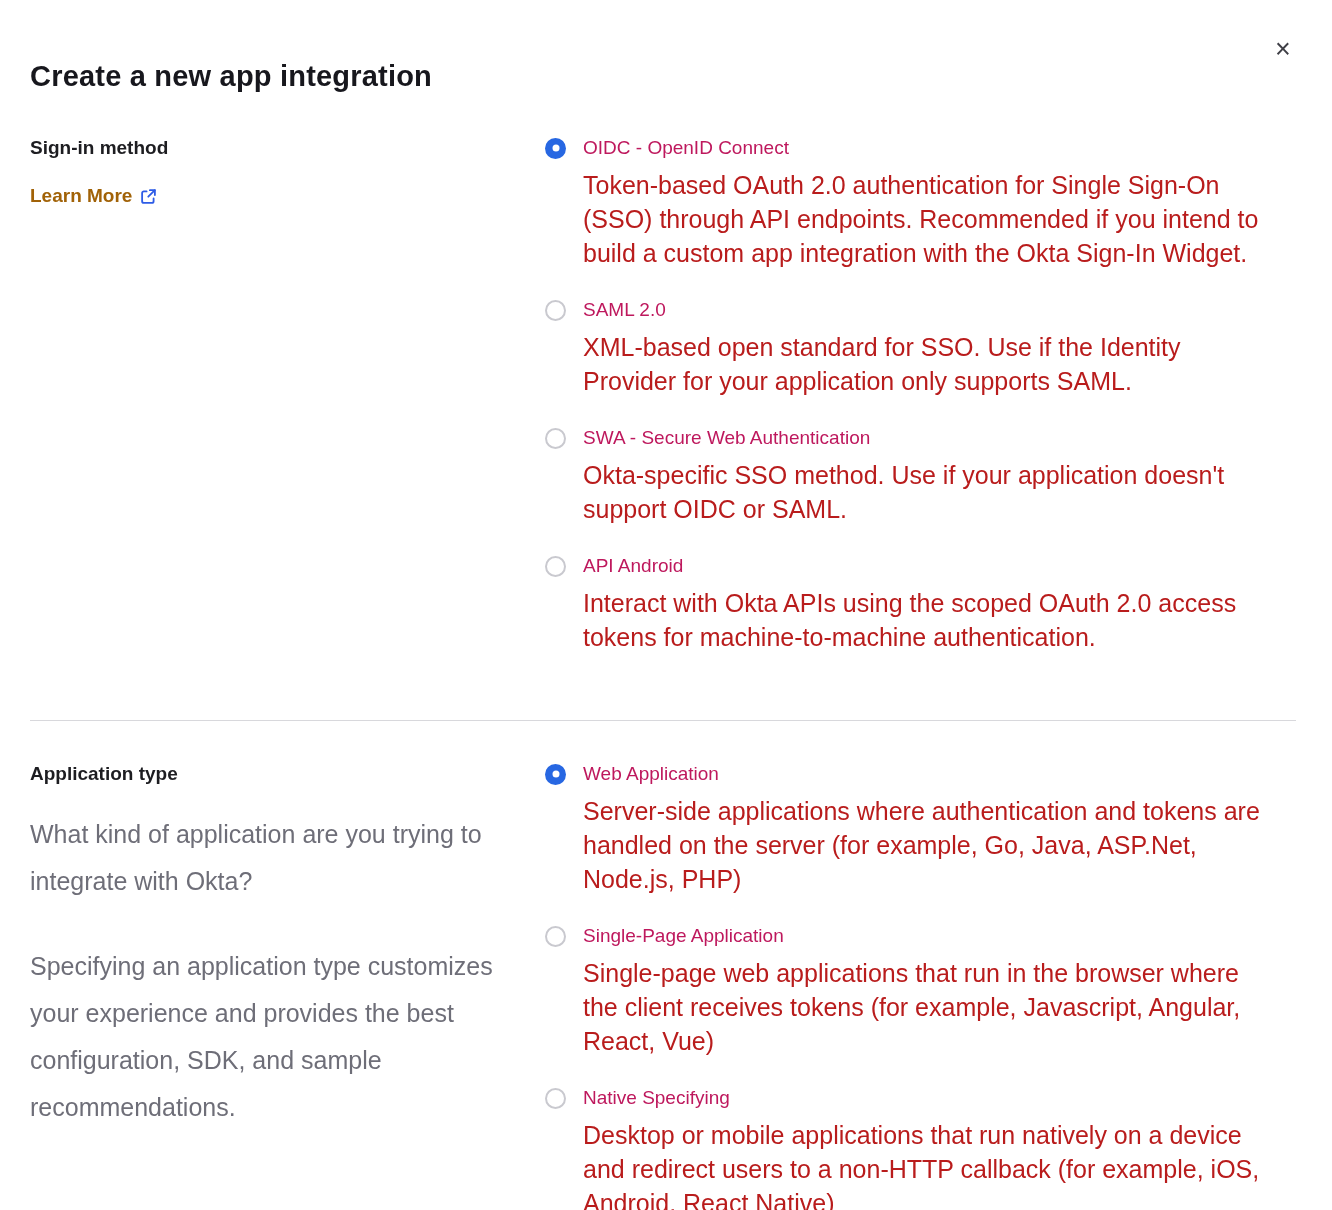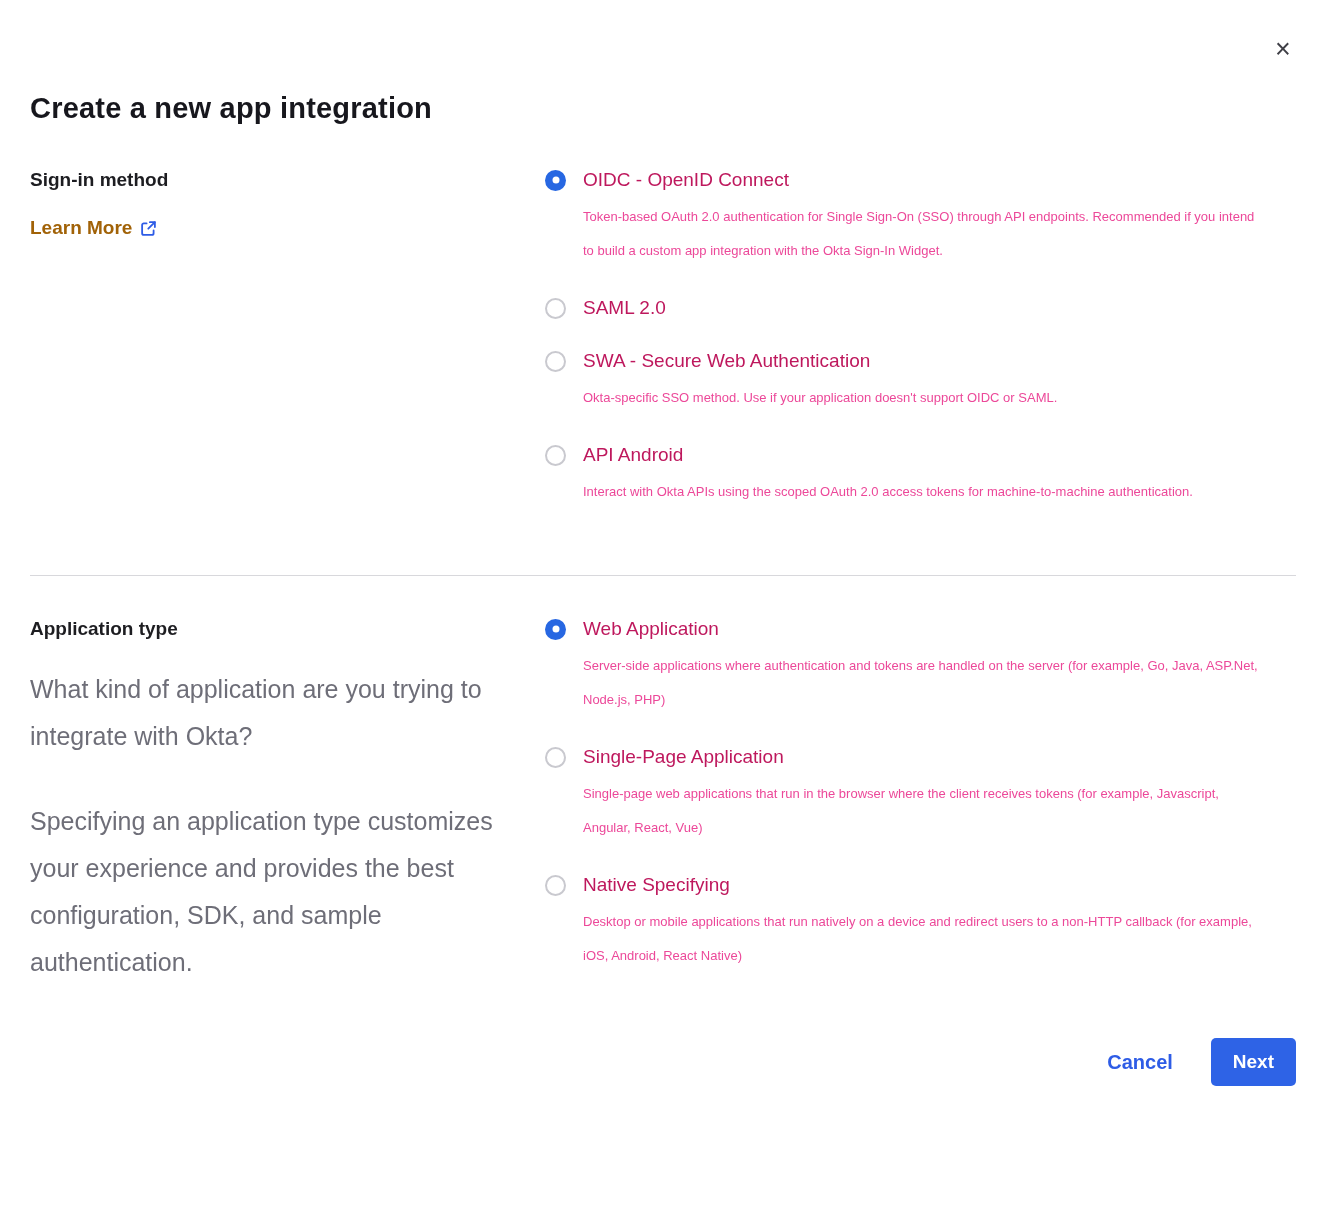--- a/index.html
+++ b/index.html
@@ -9,21 +9,21 @@
   .dialog { position:relative; width:1332px; height:1210px; padding:0 36px 0 30px; background:#fff; }
 
   .close-btn {
     position:absolute; top:34px; right:34px;
     width:30px; height:30px; border:none; background:transparent;
     font-size:27px; line-height:28px; color:#3f3f46; cursor:pointer;
     font-family:"Liberation Sans", sans-serif;
   }
 
   h1.dialog-title {
-    padding-top:92px; font-size:29px; font-weight:700; color:#17171d; letter-spacing:0.2px;
+    padding-top:60px; font-size:29px; font-weight:700; color:#17171d; letter-spacing:0.2px;
   }
 
   .section-row { display:flex; align-items:flex-start; }
   .section-row.first { margin-top:42px; }
   .section-row.second { margin-top:40px; }
 
   .left-col { width:515px; flex:0 0 515px; padding-right:30px; }
   .left-col h2 { font-size:19px; font-weight:700; color:#1d1d21; line-height:26px; }
   .left-col .learn-more {
     margin-top:24px; display:inline-flex; align-items:center; gap:8px;
@@ -44,21 +44,21 @@
     border:2px solid #c9c9cf; background:#fff; position:relative; cursor:pointer;
   }
   .radio.selected { border:none; background:#2767e2; }
   .radio.selected .dot {
     position:absolute; left:50%; top:50%; transform:translate(-50%,-50%);
     width:7px; height:7px; border-radius:50%; background:#ffffff;
   }
 
   .option-desc {
     margin-top:7px; padding-left:38px;
-    font-size:13px; color:#ec4899; line-height:34px;
+    font-size:25px; color:#b91c1c; line-height:34px;
   }
 
   hr.divider { border:none; border-top:1px solid #d8d8dc; margin:66px 0 0 0; }
 
   .footer {
     margin-top:52px; display:flex; justify-content:flex-end; align-items:center; gap:38px;
     padding-right:0;
   }
   .cancel-link { color:#2e5ce6; font-size:20px; font-weight:700; text-decoration:none; cursor:pointer; }
   .next-btn {
@@ -100,20 +100,21 @@
             </span>
             <span class="option-label">OIDC - OpenID Connect</span>
           </div>
           <div class="option-desc">Token-based OAuth 2.0 authentication for Single Sign-On (SSO) through API endpoints. Recommended if you intend to build a custom app integration with the Okta Sign-In Widget.</div>
         </div>
         <div class="option">
           <div class="option-head">
             <span class="radio"></span>
             <span class="option-label">SAML 2.0</span>
           </div>
+          <div class="option-desc">XML-based open standard for SSO. Use if the Identity Provider for your application only supports SAML.</div>
         </div>
         <div class="option">
           <div class="option-head">
             <span class="radio"></span>
             <span class="option-label">SWA - Secure Web Authentication</span>
           </div>
           <div class="option-desc">Okta-specific SSO method. Use if your application doesn't support OIDC or SAML.</div>
         </div>
         <div class="option">
           <div class="option-head">
@@ -124,21 +125,21 @@
         </div>
       </div>
   </div>
 
   <hr class="divider">
 
   <div class="section-row second">
     <div class="left-col">
       <h2>Application type</h2>
       <p class="side-desc">What kind of application are you trying to integrate with Okta?</p>
-      <p class="side-desc">Specifying an application type customizes your experience and provides the best configuration, SDK, and sample authentication.</p>
+      <p class="side-desc">Specifying an application type customizes your experience and provides the best configuration, SDK, and sample recommendations.</p>
     </div>
     <div class="right-col">
         <div class="option">
           <div class="option-head">
             <span class="radio selected">
               <span class="dot"></span>
             </span>
             <span class="option-label">Web Application</span>
           </div>
           <div class="option-desc">Server-side applications where authentication and tokens are handled on the server (for example, Go, Java, ASP.Net, Node.js, PHP)</div>

